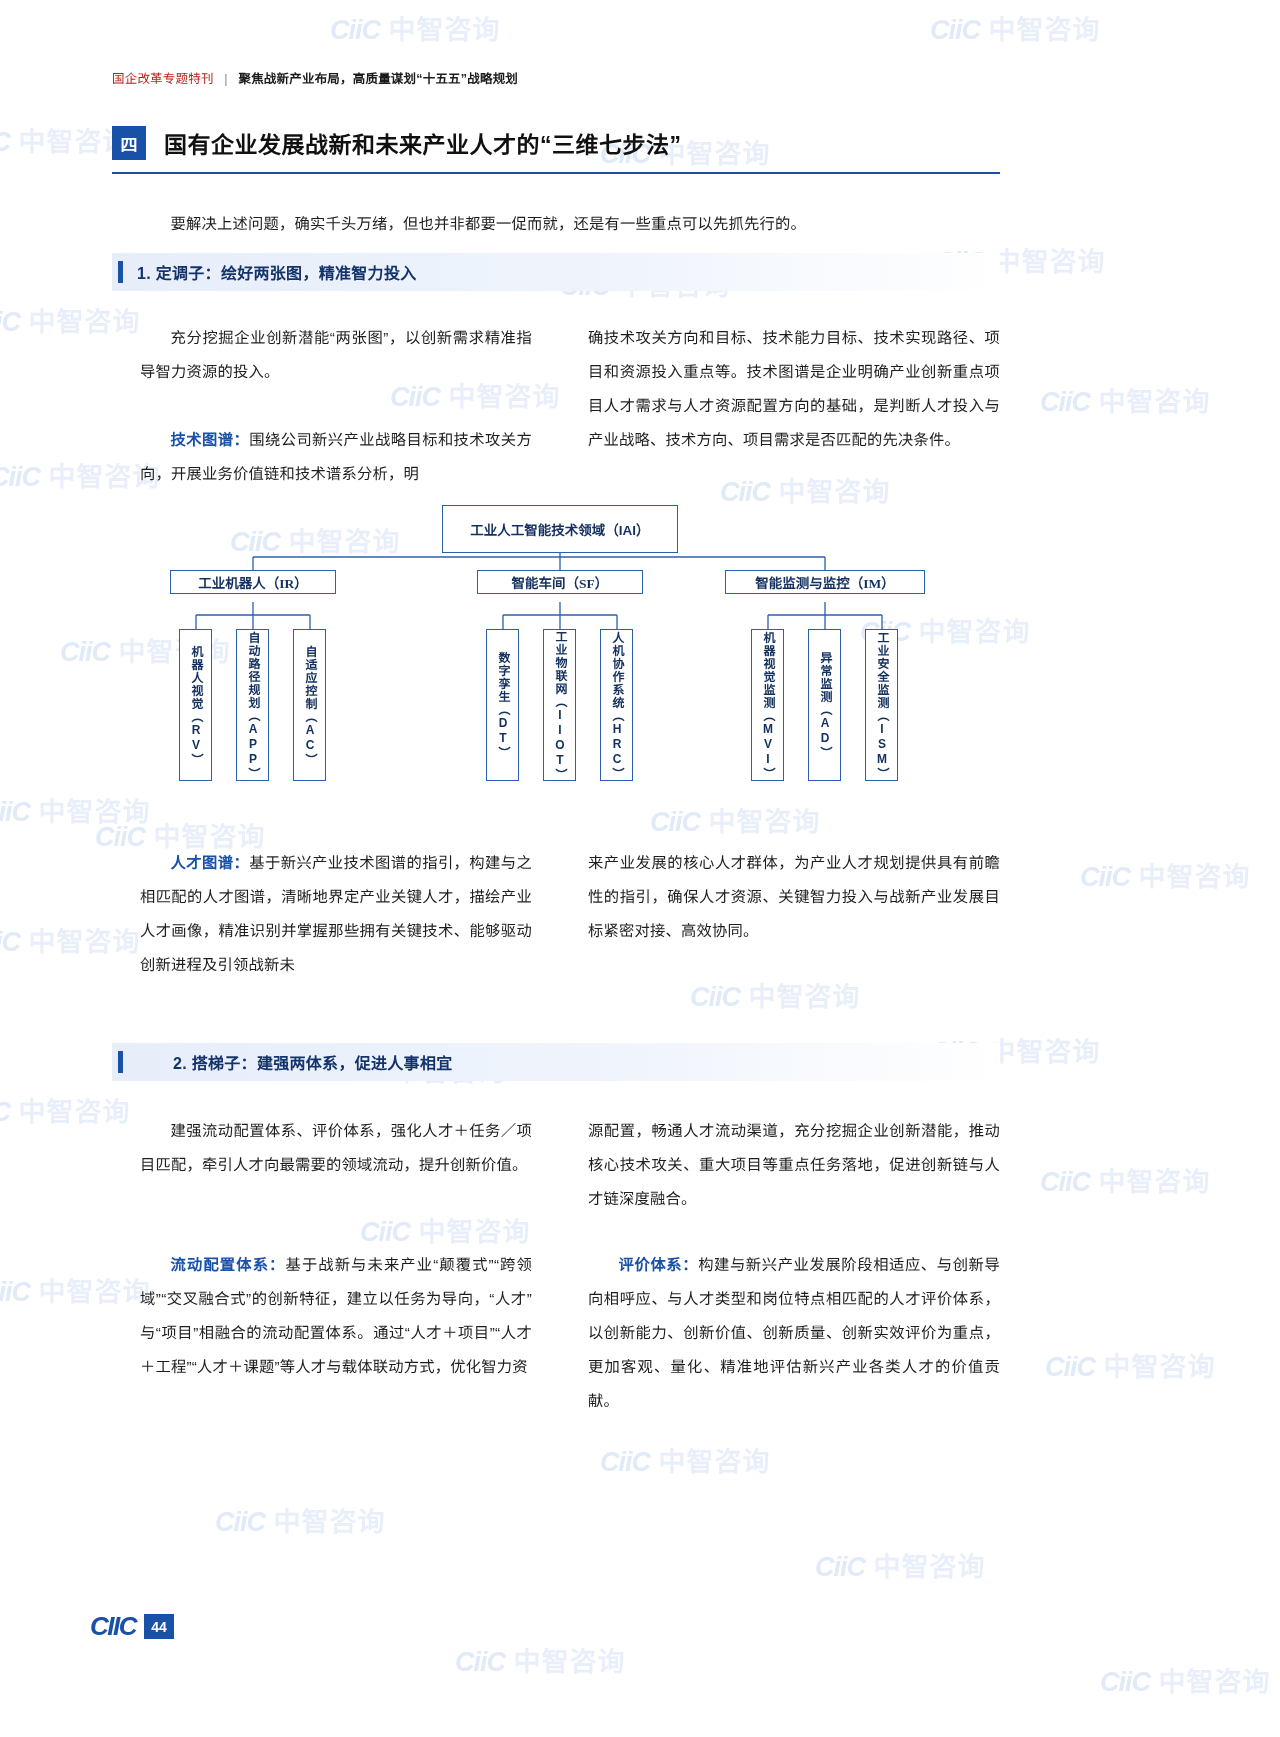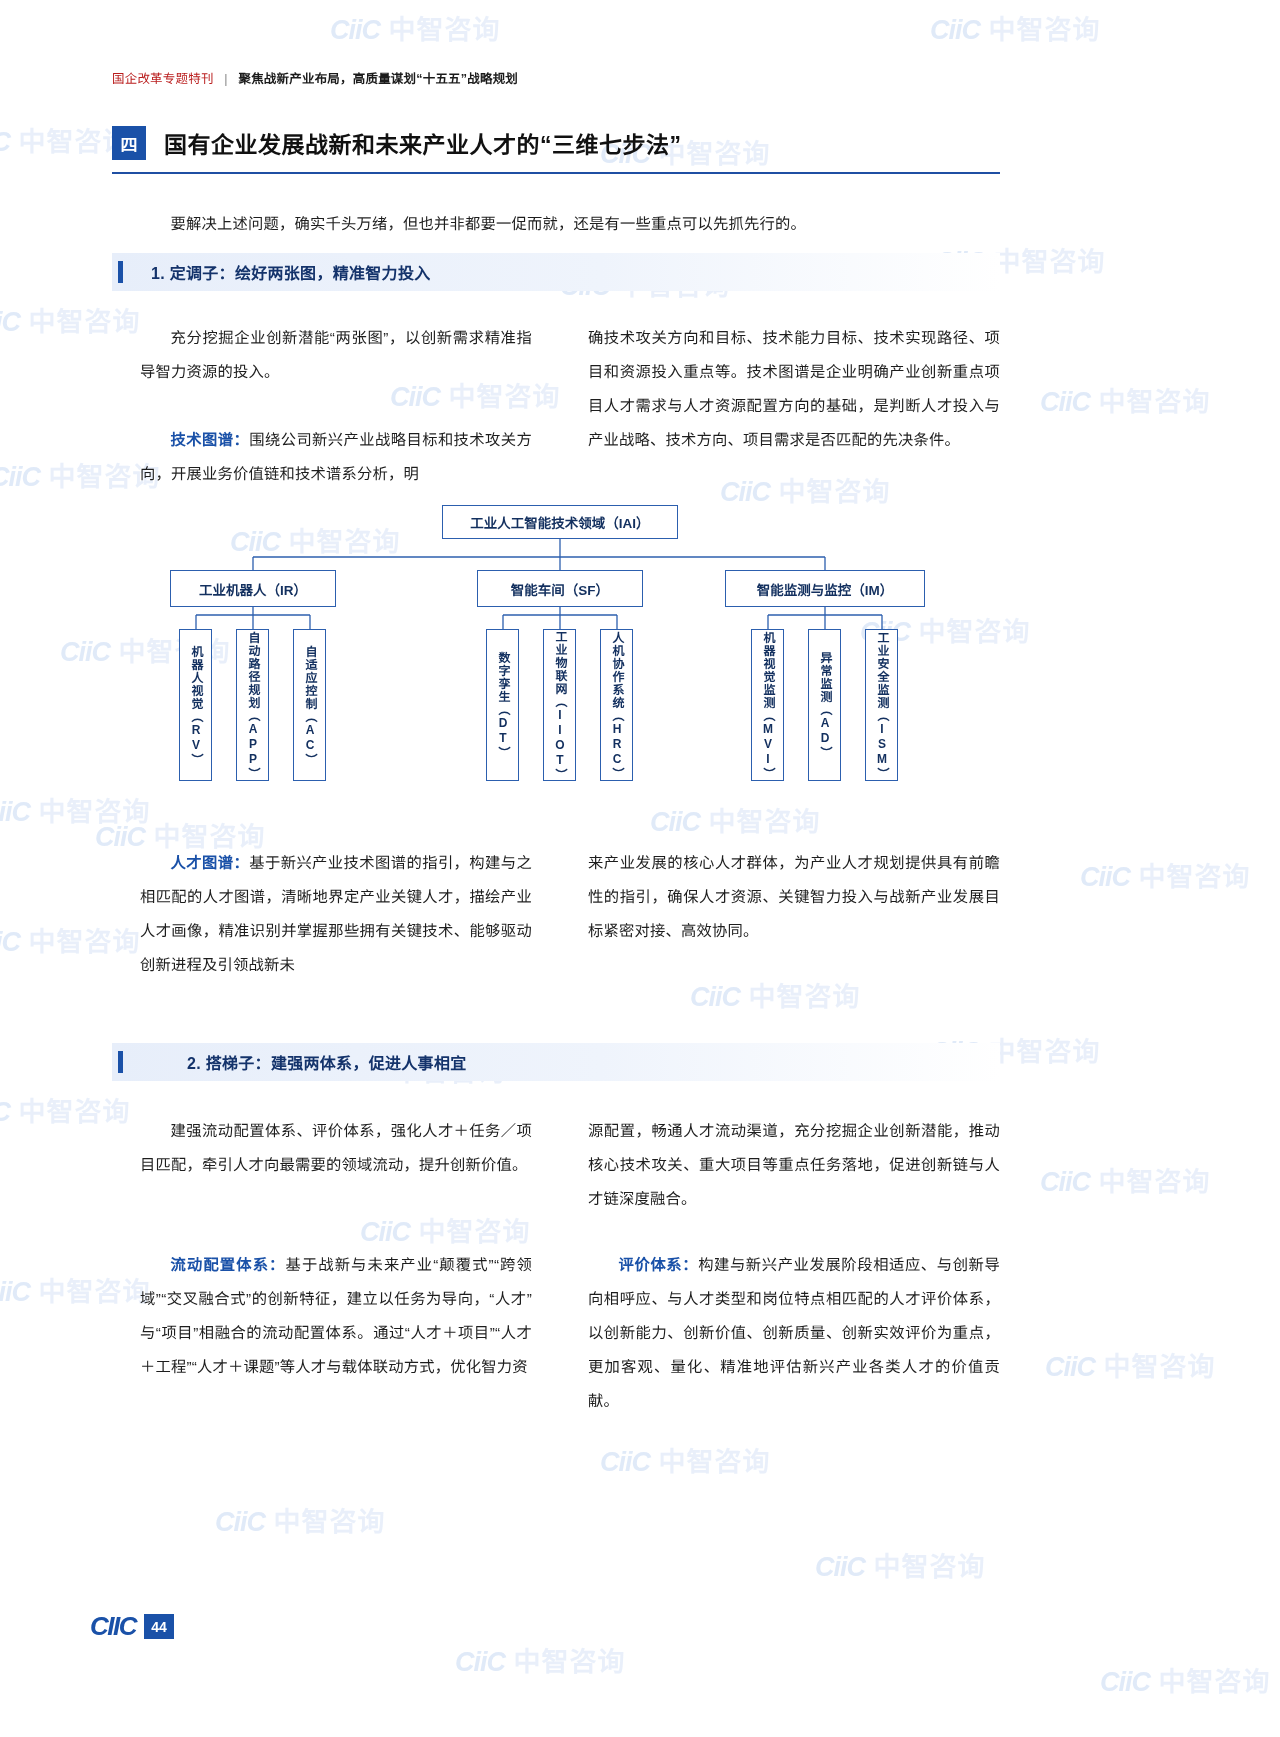--- a/index.html
+++ b/index.html
@@ -64,32 +64,32 @@
   .indent{text-indent:2em;}
   .lead{color:#1a51a8;font-weight:700;}
 
   
   .sub{
     position:absolute;left:112px;width:888px;height:38px;
     background:linear-gradient(90deg,#e7eefa 0%,#eff4fc 55%,#ffffff 100%);
     display:flex;align-items:center;
   }
   .sub .bar{width:5px;height:22px;background:#1a51a8;margin-left:6px;flex:none;}
-  .sub .txt{margin-left:28px;font-size:16px;font-weight:700;color:#14336b;letter-spacing:.3px;}
+  .sub .txt{margin-left:14px;font-size:16px;font-weight:700;color:#14336b;letter-spacing:.3px;}
 
   
   .diagram{position:absolute;left:112px;top:505px;width:1056px;height:300px;}
   .node{
     position:absolute;border:1.3px solid #2c5fae;background:#fff;
     display:flex;align-items:center;justify-content:center;
     font-size:13.5px;font-weight:700;color:#13305f;
     box-sizing:border-box;
   }
-  .node.root{height:34px;}
-  .node.mid{height:37px;}
+  .node.root{height:48px;}
+  .node.mid{height:24px;font-family:Liberation Serif, serif;}
   .leaf{
     position:absolute;border:1.3px solid #2c5fae;background:#fff;
     box-sizing:border-box;
     width:33px;height:152px;
     display:flex;align-items:center;justify-content:center;
   }
   .leaf span{
     writing-mode:vertical-rl;
     text-orientation:upright;
     font-size:12px;font-weight:600;color:#13305f;

